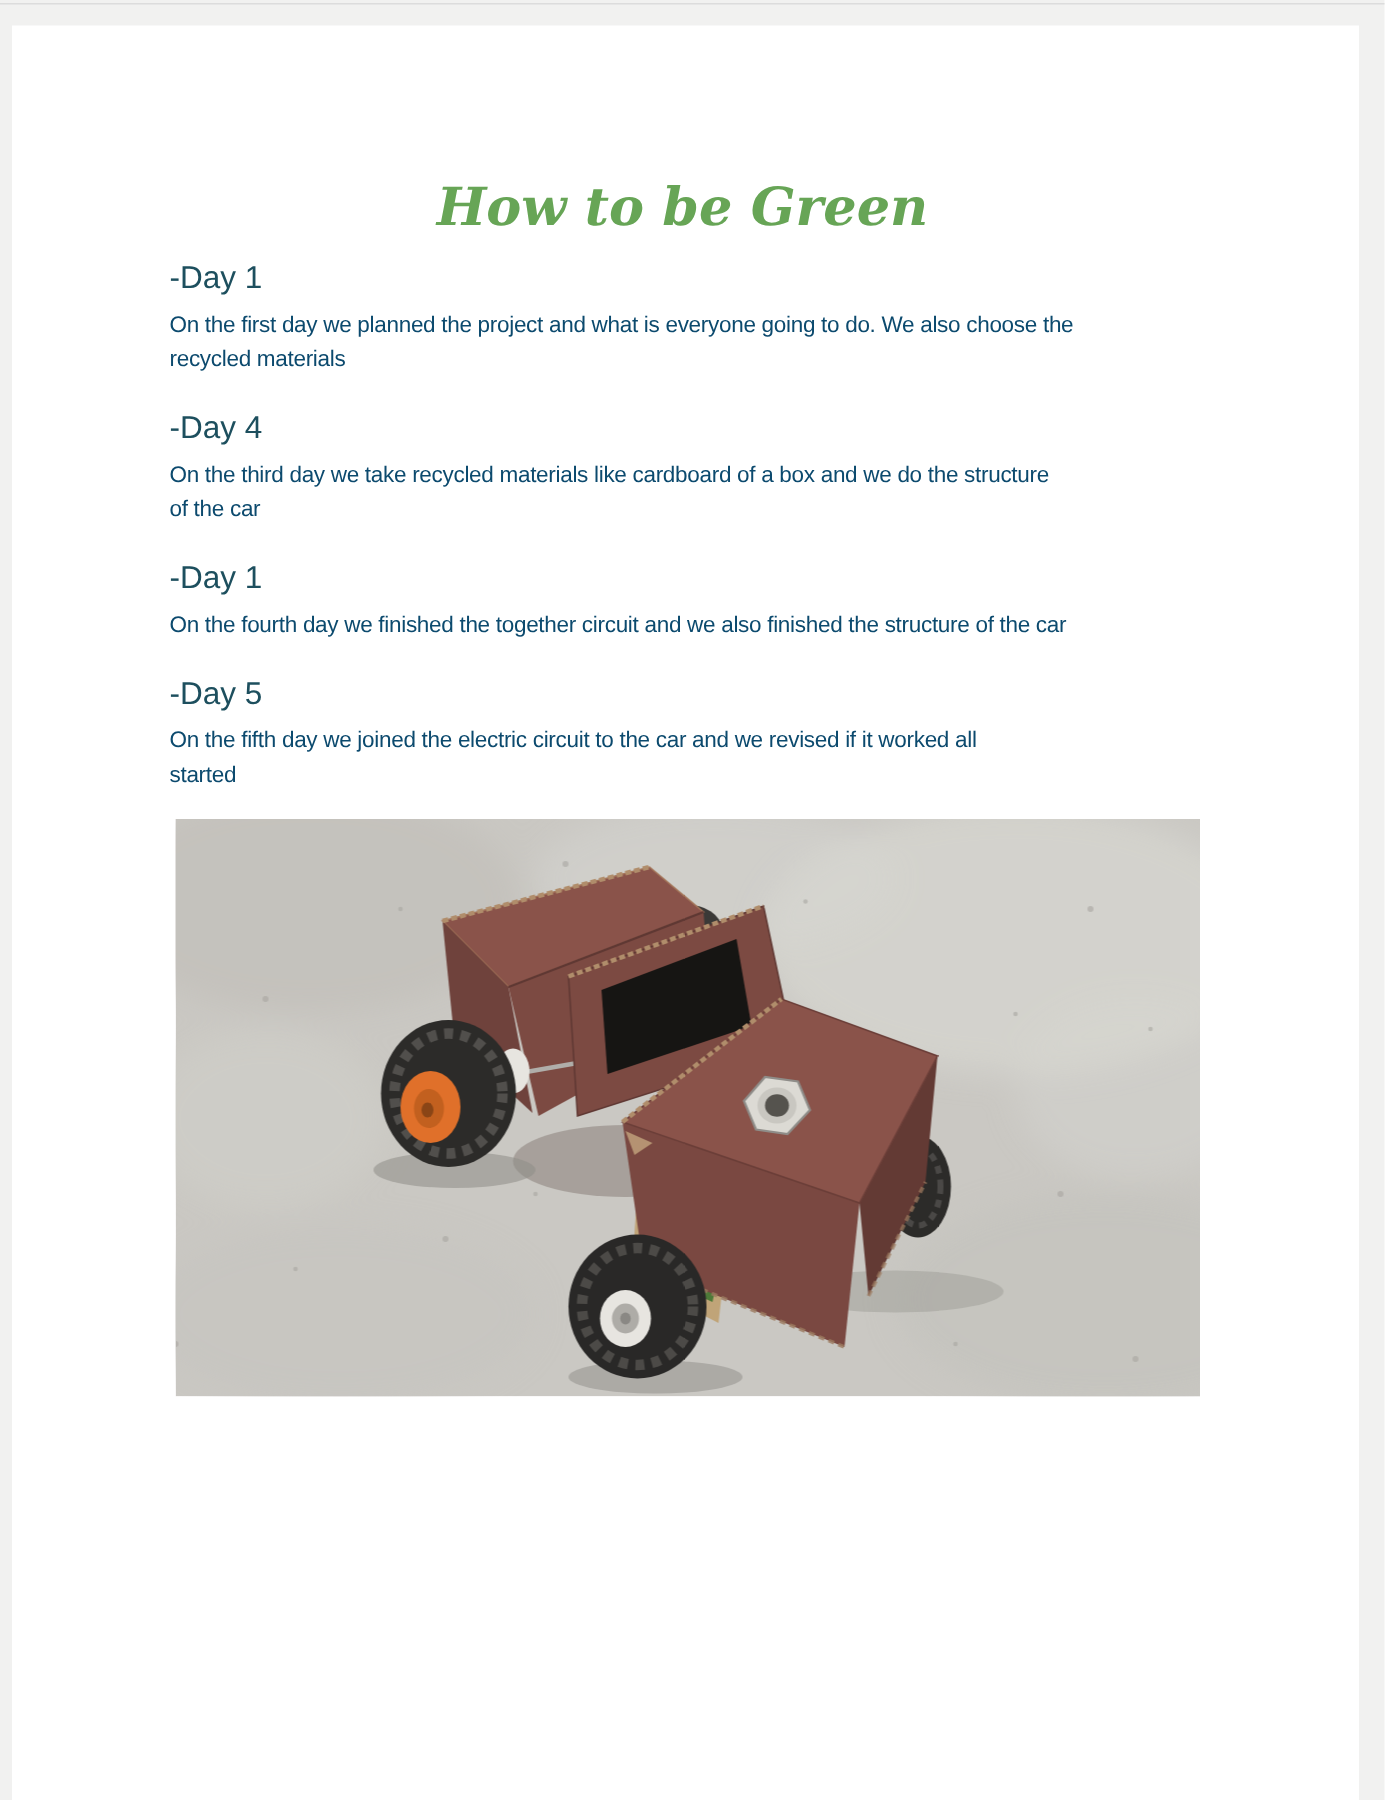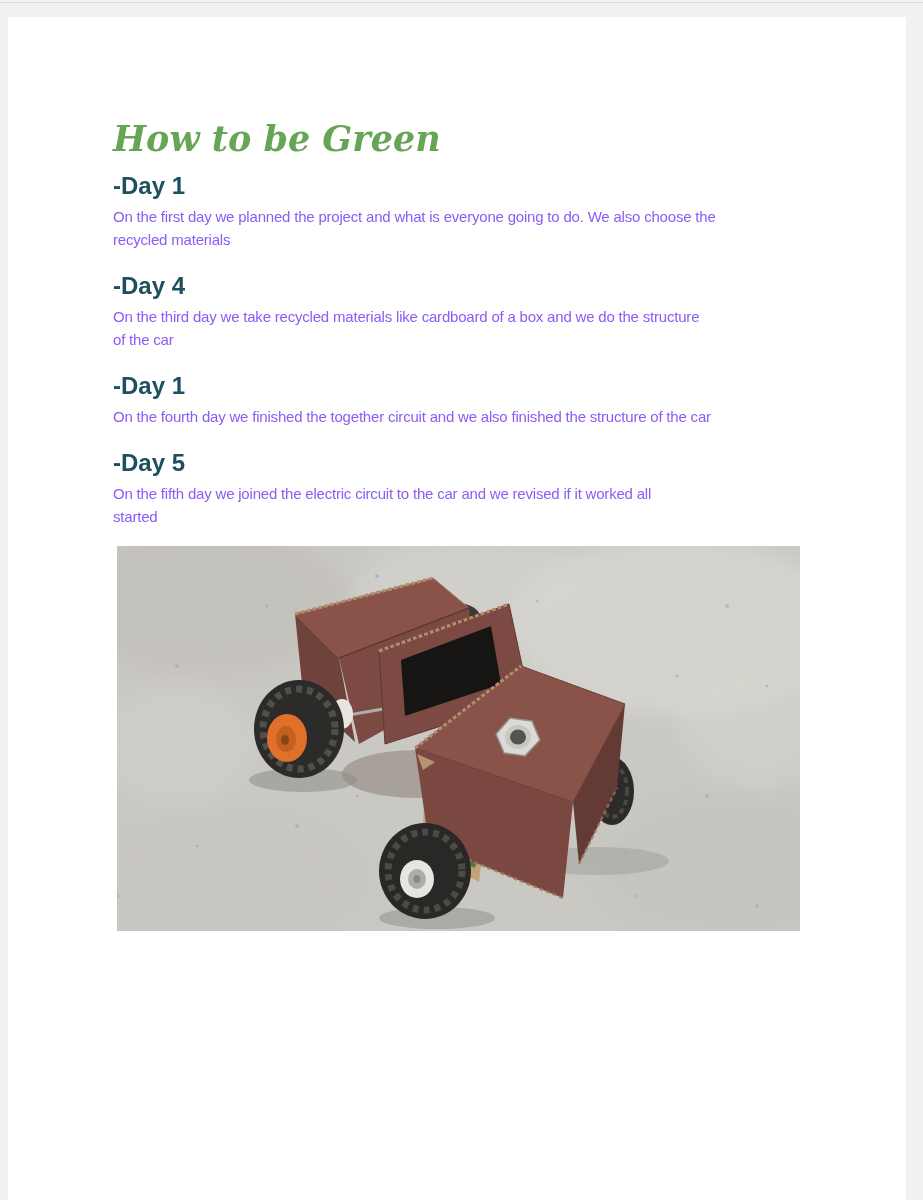--- a/index.html
+++ b/index.html
@@ -20,42 +20,42 @@
     width: 898px; height: 1183px;
     background: #ffffff;
   }
   .content {
     margin-left: 105px;
     width: 684px;
   }
   .doc-title {
     margin-top: 100px;
     margin-bottom: 12px;
-    text-align: left;
+    text-align: center;
     font-family: "DejaVu Serif", serif;
     font-style: italic;
     font-weight: bold;
     font-size: 35px;
     line-height: 44px;
     color: #67a556;
   }
   .day-heading {
     margin-top: 22px;
     margin-bottom: 6px;
-    font-size: 24px;
+    font-size: 21px;
     line-height: 26px;
-    font-weight: 700;
+    font-weight: 400;
     color: #1d4f5e;
   }
   section.first .day-heading { margin-top: 12px; }
   .body-text {
     font-size: 15px;
     line-height: 23px;
     letter-spacing: -0.2px;
-    color: #8b5cf6;
+    color: #0c4a6e;
     white-space: pre;
   }
   .photo-figure {
     margin-top: 18px;
     margin-left: 4px;
     width: 683px;
     height: 385px;
     overflow: hidden;
   }
   .photo-figure svg { display: block; }

